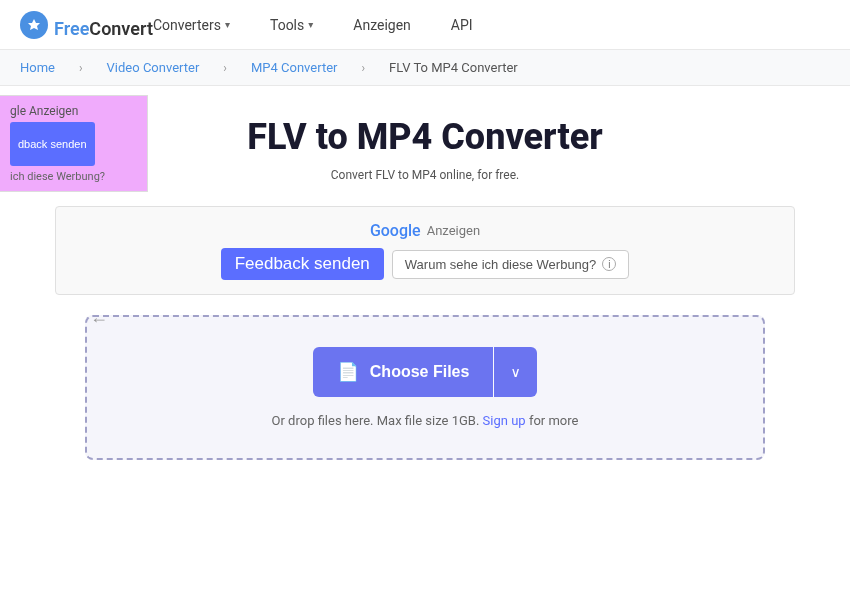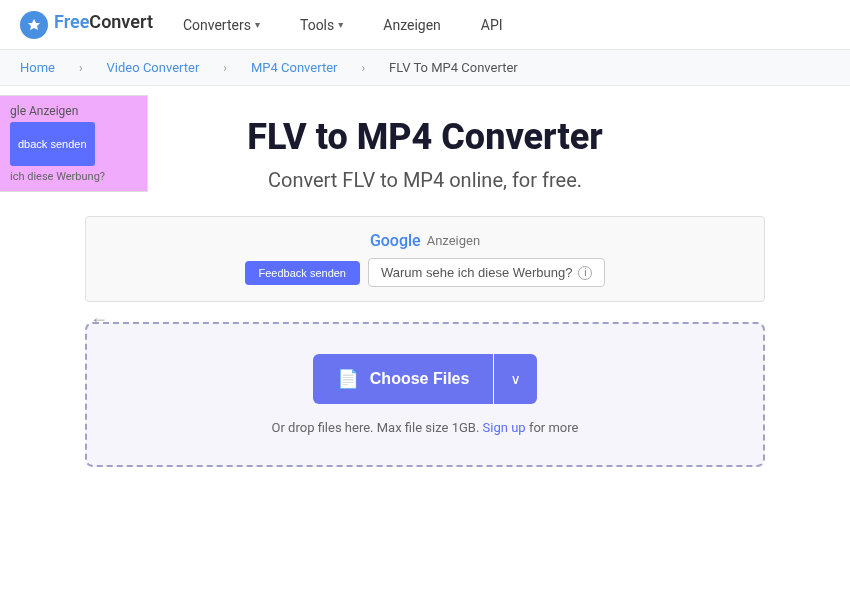--- a/index.html
+++ b/index.html
@@ -9,22 +9,21 @@
     .header {
       display: flex;
       align-items: center;
       padding: 0 20px;
       height: 50px;
       border-bottom: 1px solid #e8e8e8;
       background: #fff;
     }
     .logo-area {
       display: flex;
-      align-items: flex-start;
-      margin-right: 30px;
+      align-items: flex-end;
     }
     .logo-icon {
       width: 28px;
       height: 28px;
       background: #4a90e2;
       border-radius: 50%;
       display: flex;
       align-items: center;
       justify-content: center;
       color: white;
@@ -81,29 +80,29 @@
     }
 
     .page-title {
       font-size: 36px;
       font-weight: 800;
       color: #1a1a2e;
       text-align: center;
       margin-bottom: 10px;
     }
     .page-subtitle {
-      font-size: 20px;
+      font-size: 12px;
       color: #555;
       text-align: center;
       margin-bottom: 24px;
     }
 
     
     .ad-area {
-      width: 680px;
+      width: 740px;
       background: #f9f9f9;
       border: 1px solid #e0e0e0;
       border-radius: 4px;
       padding: 14px 16px;
       margin-bottom: 20px;
       display: flex;
       flex-direction: column;
       align-items: center;
       position: relative;
     }
@@ -122,21 +121,21 @@
       display: flex;
       align-items: center;
       gap: 8px;
     }
     .feedback-btn {
       background: #5b6eff;
       color: white;
       border: none;
       border-radius: 4px;
       padding: 6px 14px;
-      font-size: 11px;
+      font-size: 17px;
       cursor: pointer;
     }
     .warum-btn {
       border: 1px solid #ccc;
       background: #fff;
       border-radius: 4px;
       padding: 6px 12px;
       font-size: 13px;
       color: #555;
       cursor: pointer;

